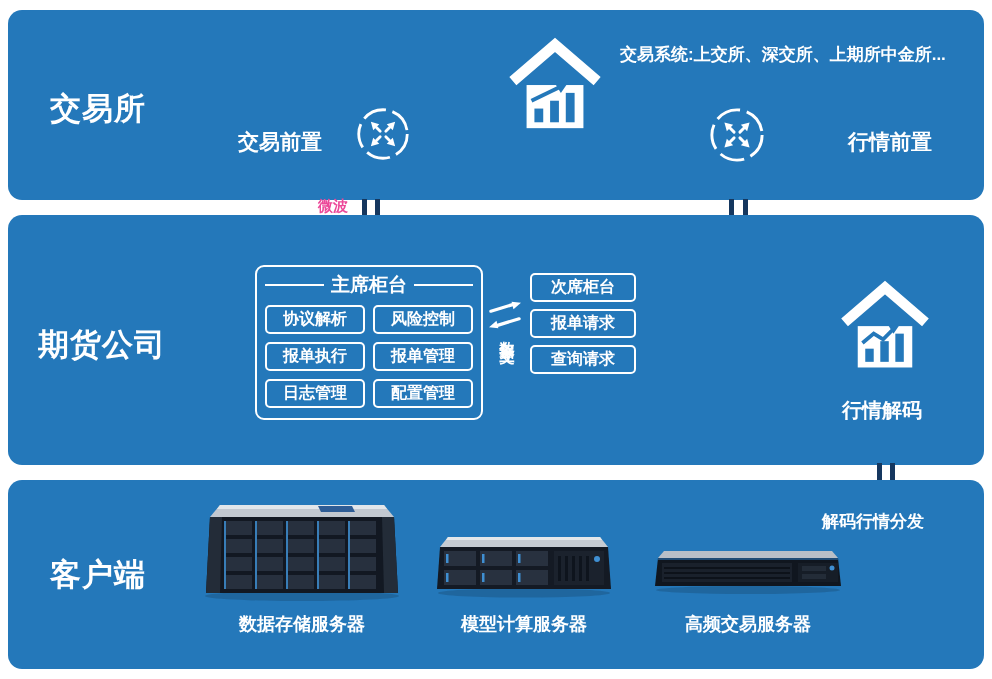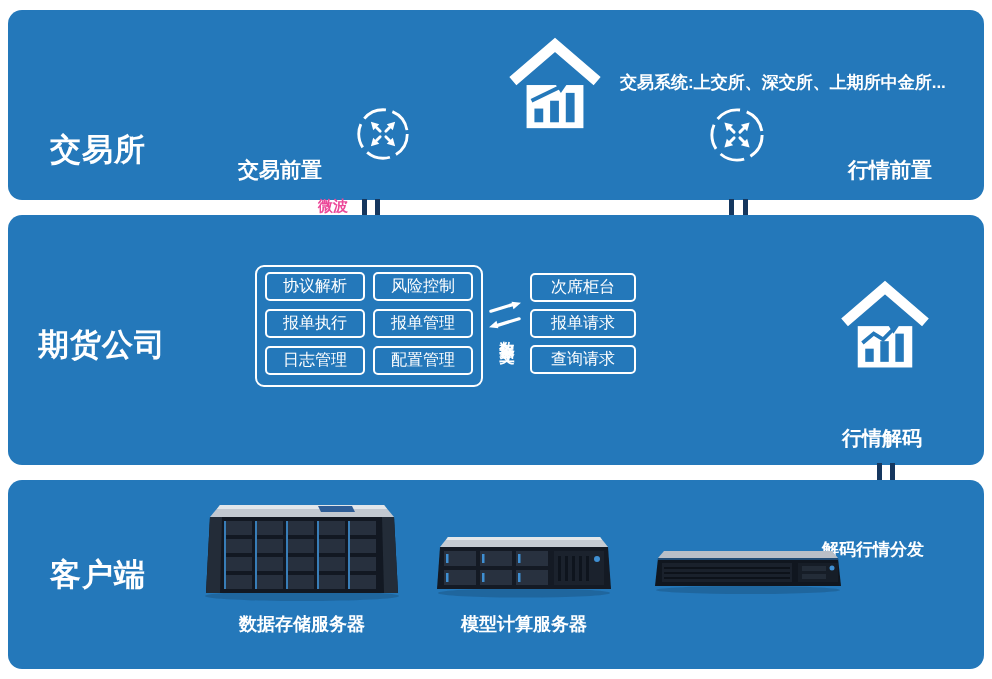--- a/index.html
+++ b/index.html
@@ -6,37 +6,37 @@
   html,body { background:#ffffff; }
   body { font-family:"Liberation Sans","DejaVu Sans",sans-serif; }
   .stage { position:relative; width:992px; height:679px; background:#fff; overflow:hidden; margin:0 auto; }
 
   .band { position:absolute; left:8px; width:976px; background:#2478ba; border-radius:14px; }
   .band.exchange { top:10px;  height:190px; }
   .band.futures  { top:215px; height:250px; }
   .band.client   { top:480px; height:189px; }
 
   .band-title { position:absolute; color:#fff; font-size:31px; font-weight:700; letter-spacing:1px; white-space:nowrap; }
-  .wlabel { position:absolute; color:#fff; font-weight:700; white-space:nowrap;margin-top:28px; }
+  .wlabel { position:absolute; color:#fff; font-weight:700; white-space:nowrap; }
 
   
   .trade-front-label { left:230px; top:118px; font-size:21px; }
   .quote-front-label { left:840px; top:118px; font-size:21px; }
   .systems-note      { left:612px; top:33px;  font-size:17px; font-weight:600; }
   .switch-icon-1 { position:absolute; left:347px; top:96px;  width:56px; height:56px; }
   .switch-icon-2 { position:absolute; left:700px; top:96px;  width:58px; height:58px; }
   .building-1    { position:absolute; left:498px; top:26px;  width:98px; height:102px; }
 
   
   .main-counter { position:absolute; left:247px; top:50px; width:228px; border:2px solid #fff; border-radius:9px; padding:5px 8px 10px; }
   .mc-head  { display:flex; align-items:center; gap:7px; margin-bottom:7px; }
   .mc-line  { flex:1; height:2px; background:#fff; }
   .mc-title { color:#fff; font-size:19px; font-weight:700; white-space:nowrap; }
   .mc-grid  { display:grid; grid-template-columns:1fr 1fr; gap:8px; }
-  .mod, .sec-box { border:2px solid #fff; border-radius:5px; height:29px; display:flex; align-items:center; justify-content:center; color:#fff; font-size:16px; font-weight:400; background:transparent; white-space:nowrap; }
+  .mod, .sec-box { border:2px solid #fff; border-radius:5px; height:29px; display:flex; align-items:center; justify-content:center; color:#fff; font-size:16px; font-weight:700; background:transparent; white-space:nowrap; }
 
   .exchange-arrows { position:absolute; left:478px; top:84px; width:38px; height:32px; }
   .data-exchange-label { position:absolute; left:489px; top:114px; color:#fff; font-size:15px; font-weight:600; writing-mode:vertical-rl; letter-spacing:3px; }
 
   .sec-col { position:absolute; left:522px; top:58px; width:106px; display:flex; flex-direction:column; gap:7px; }
 
   .building-2 { position:absolute; left:830px; top:64px; width:94px; height:98px; }
   .quote-decode-label { left:834px; top:182px; font-size:20px; }
 
   
@@ -56,21 +56,21 @@
   .cB1 { left:729px; top:199px; } .cB2 { left:743px; top:199px; }
   .cC1 { left:877px; top:463px; } .cC2 { left:890px; top:463px; }
   .link-type-label { position:absolute; left:318px; top:197px; color:#ec4899; font-size:15px; font-weight:700; z-index:2; white-space:nowrap; }
 </style>
 </head>
 <body>
 
 <div class="stage">
 
   <div class="band exchange">
-    <div class="band-title" style="left:42px; top:78px;margin-top:41px;">交易所</div>
+    <div class="band-title" style="left:42px; top:78px;">交易所</div>
 
     <div class="wlabel trade-front-label">交易前置</div>
 
     <svg class="switch-icon-1" viewBox="0 0 60 60">
       <circle cx="30" cy="30" r="26" fill="none" stroke="#fff" stroke-width="3" stroke-dasharray="26 7"></circle>
       <g stroke="#fff" stroke-width="3" stroke-linecap="round">
         <line x1="33" y1="27" x2="37" y2="23"></line>
         <line x1="27" y1="27" x2="23" y2="23"></line>
         <line x1="33" y1="33" x2="37" y2="37"></line>
         <line x1="27" y1="33" x2="23" y2="37"></line>
@@ -117,20 +117,25 @@
   <div class="connector-bar cA1"></div>
   <div class="connector-bar cA2"></div>
   <div class="connector-bar cB1"></div>
   <div class="connector-bar cB2"></div>
   <div class="link-type-label">微波</div>
 
   <div class="band futures">
     <div class="band-title" style="left:30px; top:109px;">期货公司</div>
 
     <div class="main-counter">
+      <div class="mc-head">
+        <div class="mc-line"></div>
+        <div class="mc-title">主席柜台</div>
+        <div class="mc-line"></div>
+      </div>
       <div class="mc-grid">
         <div class="mod">协议解析</div>
         <div class="mod">风险控制</div>
         <div class="mod">报单执行</div>
         <div class="mod">报单管理</div>
         <div class="mod">日志管理</div>
         <div class="mod">配置管理</div>
       </div>
     </div>
 
@@ -255,15 +260,16 @@
           <rect x="14" y="39" width="126" height="2"></rect>
       </g>
       <rect x="148" y="25" width="40" height="19" fill="#161d27"></rect>
       <rect x="152" y="28" width="24" height="5" fill="#232c38"></rect>
       <rect x="152" y="36" width="24" height="5" fill="#232c38"></rect>
       <circle cx="182" cy="30" r="2.5" fill="#3f8fd2"></circle>
     </svg>
 
     <div class="server-label l1">数据存储服务器</div>
     <div class="server-label l2">模型计算服务器</div>
+    <div class="server-label l3">高频交易服务器</div>
   </div>
 
 </div>
 
 </body></html>

